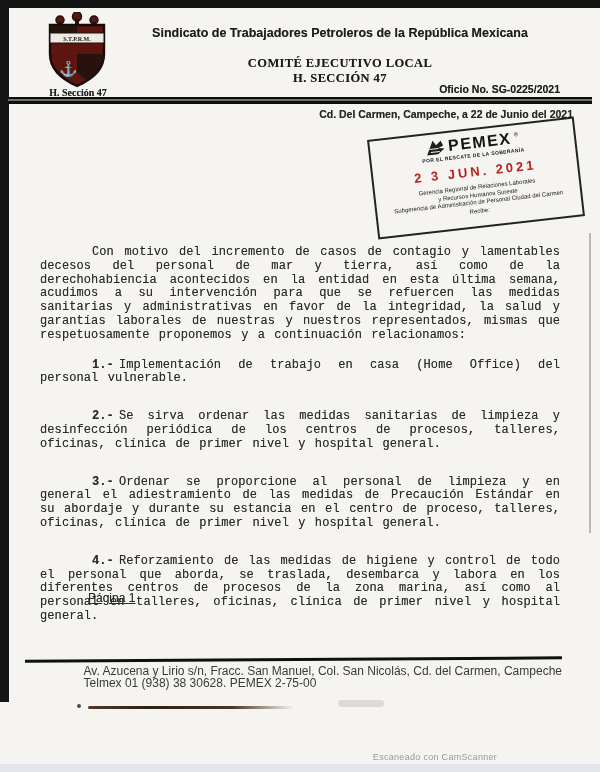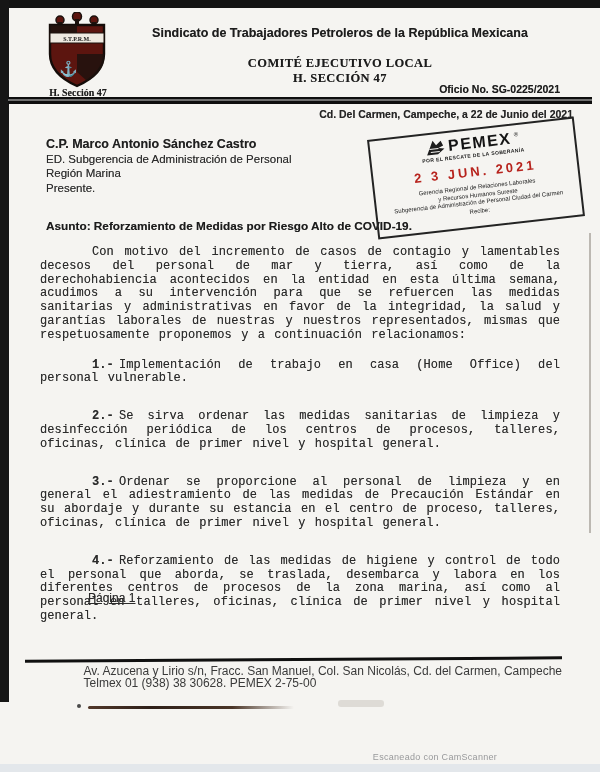--- a/index.html
+++ b/index.html
@@ -122,28 +122,21 @@
     <div class="stamp-slogan">POR EL RESCATE DE LA SOBERANÍA</div>
     <div class="stamp-date">2 3 JUN. 2021</div>
     <div class="stamp-dept">
       <div>Gerencia Regional de Relaciones Laborales</div>
       <div>y Recursos Humanos Sureste</div>
       <div>Subgerencia de Administración de Personal Ciudad del Carmen</div>
     </div>
     <div class="stamp-recibe">Recibe:</div>
   </div>
 
-  <div class="recipient">
-    <div class="name soft">C.P. Marco Antonio Sánchez Castro</div>
-    <div class="line soft">ED. Subgerencia de Administración de Personal</div>
-    <div class="line soft">Región Marina</div>
-    <div class="line soft">Presente.</div>
-  </div>
 
-  <div class="subject soft">Asunto: Reforzamiento de Medidas por Riesgo Alto de COVID-19.</div>
 
   <div class="body">
     <p class="intro soft">Con motivo del incremento de casos de contagio y lamentables decesos del personal de mar y tierra, así como de la derechohabiencia acontecidos en la entidad en esta última semana, acudimos a su intervención para que se refuercen las medidas sanitarias y administrativas en favor de la integridad, la salud y garantías laborales de nuestras y nuestros representados, mismas que respetuosamente proponemos y a continuación relacionamos:</p>
     <p class="item soft"><span class="num">1.-</span><span>Implementación de trabajo en casa (Home Office) del personal vulnerable.</span></p>
     <p class="item soft"><span class="num">2.-</span><span>Se sirva ordenar las medidas sanitarias de limpieza y desinfección periódica de los centros de procesos, talleres, oficinas, clínica de primer nivel y hospital general.</span></p>
     <p class="item soft"><span class="num">3.-</span><span>Ordenar se proporcione al personal de limpieza y en general el adiestramiento de las medidas de Precaución Estándar en su abordaje y durante su estancia en el centro de proceso, talleres, oficinas, clínica de primer nivel y hospital general.</span></p>
     <p class="item soft"><span class="num">4.-</span><span>Reforzamiento de las medidas de higiene y control de todo el personal que aborda, se traslada, desembarca y labora en los diferentes centros de procesos de la zona marina, así como al personal en talleres, oficinas, clínica de primer nivel y hospital general.</span></p>
   </div>
   <div class="page-label soft">Página 1</div>
 

